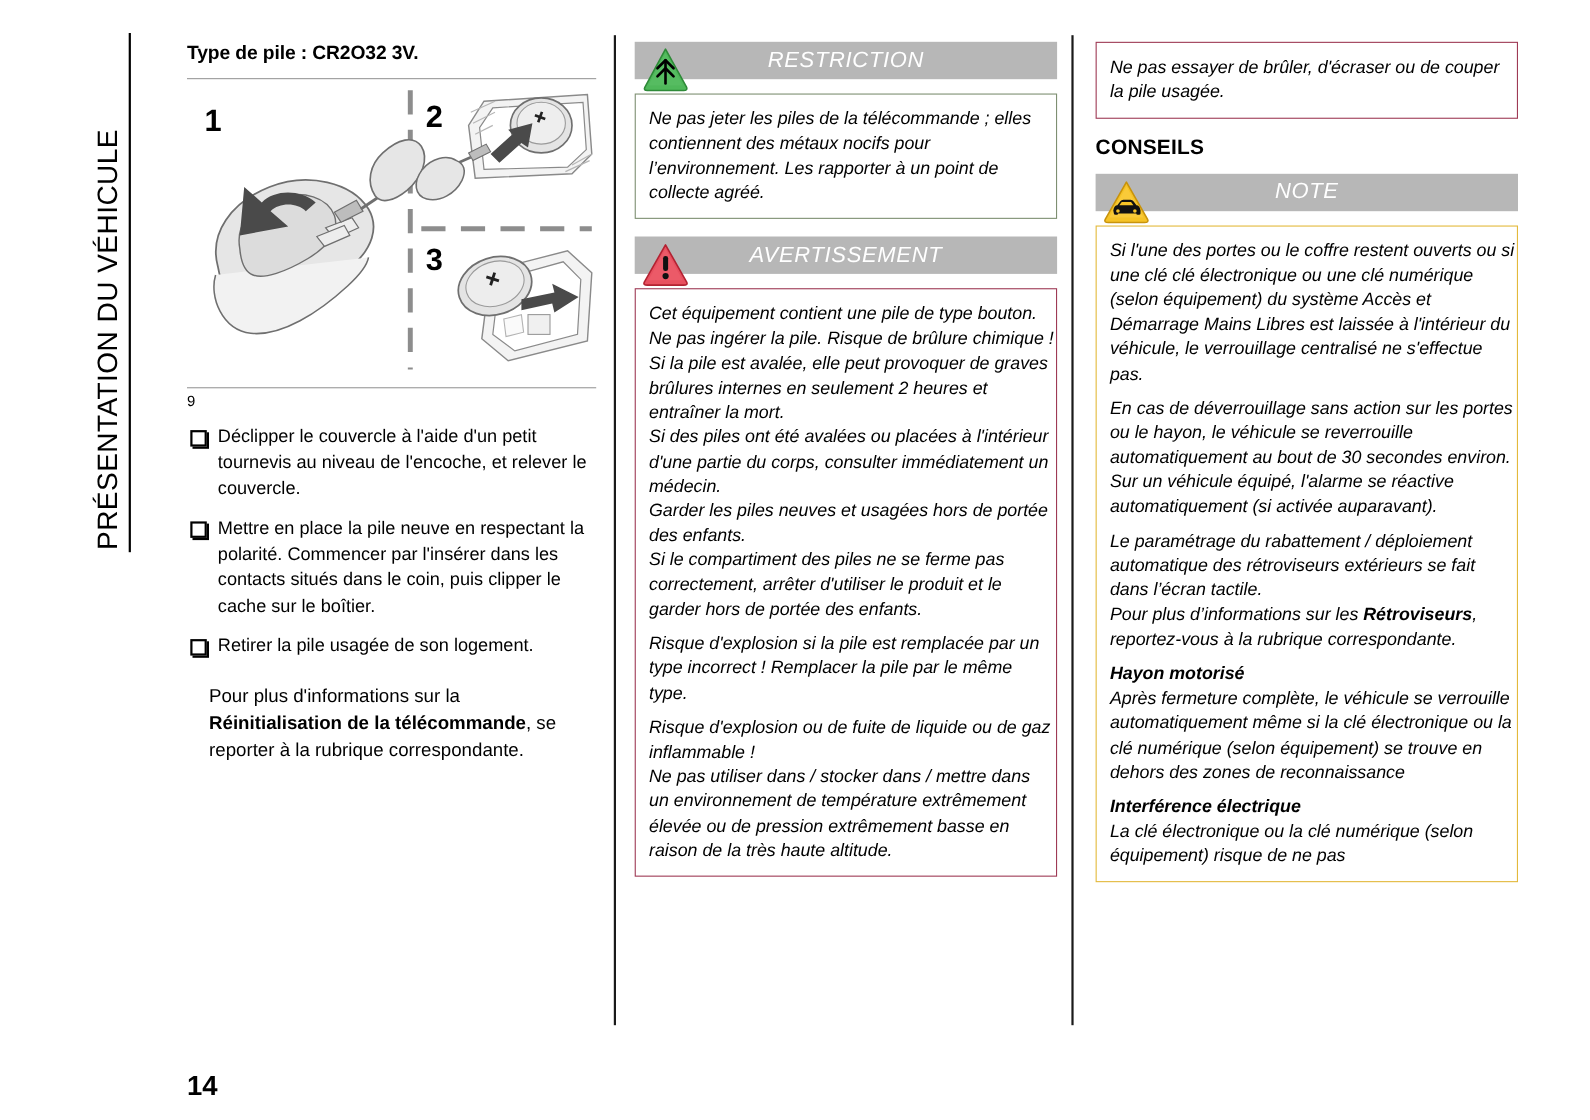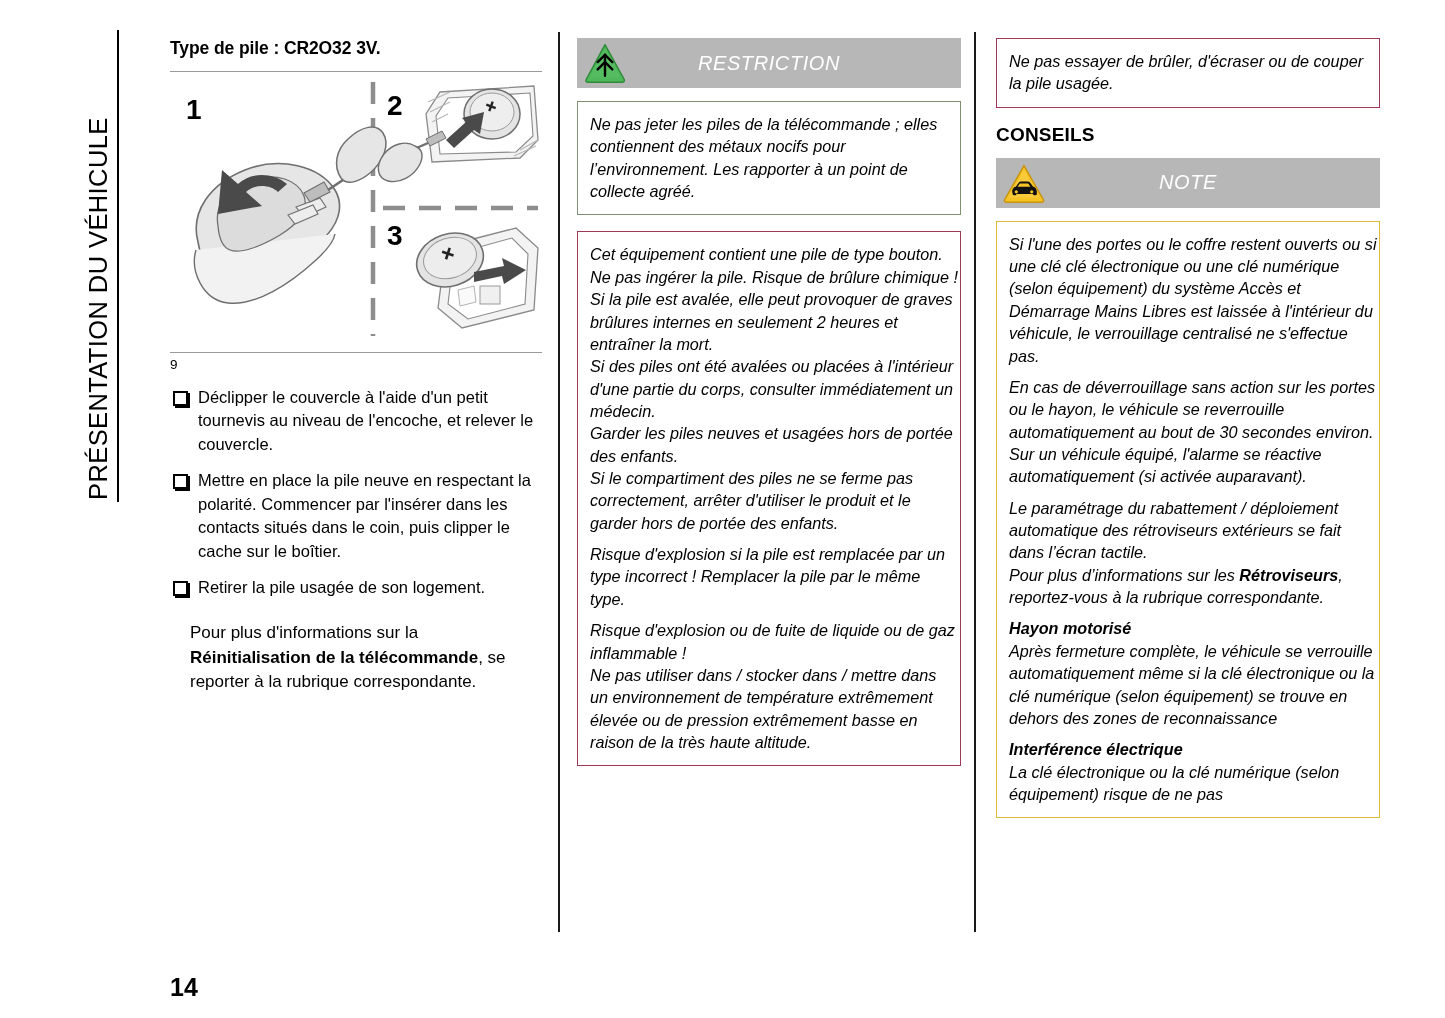--- a/index.html
+++ b/index.html
@@ -130,21 +130,21 @@
     line-height: 1.42;
     margin-top: 22px;
     margin-left: 20px;
   }
   .c1-para b { font-weight: bold; }
 
   
   .callout-bar {
     position: relative;
     background: #b7b7b7;
-    height: 50px;
+    height: 34px;
     display: flex;
     align-items: center;
     justify-content: center;
     margin-bottom: 13px;
   }
   .callout-bar .bar-icon {
     position: absolute;
     left: 6px;
     top: 3px;
     width: 44px;
@@ -321,20 +321,29 @@
           <path d="M16 23 L24 15 L32 23"></path>
           <path d="M16 31 L24 23 L32 31"></path>
         </g>
       </svg>
       <span class="bar-label">RESTRICTION</span>
     </div>
     <div class="callout-body green">
       <p>Ne pas jeter les piles de la télécommande ; elles contiennent des métaux nocifs pour l’environnement. Les rapporter à un point de collecte agréé.</p>
     </div>
 
+    <div class="callout-bar">
+      <svg class="bar-icon" viewBox="0 0 48 48">
+        <path d="M24 5 L45 42 Q46.5 45 42 45 L6 45 Q1.5 45 3 42 Z" fill="#e8505f" stroke="#b32232" stroke-width="1.6" stroke-linejoin="round"></path>
+        <path d="M24 9 L41 40 L7 40 Z" fill="#ef6372" opacity="0.5"></path>
+        <rect x="21.6" y="16" width="5" height="15" rx="2.4" fill="#111"></rect>
+        <circle cx="24.1" cy="36" r="3.1" fill="#111"></circle>
+      </svg>
+      <span class="bar-label">AVERTISSEMENT</span>
+    </div>
     <div class="callout-body red">
       <p style="white-space:pre-line">Cet équipement contient une pile de type bouton.
 Ne pas ingérer la pile. Risque de brûlure chimique ! Si la pile est avalée, elle peut provoquer de graves brûlures internes en seulement 2 heures et entraîner la mort.
 Si des piles ont été avalées ou placées à l'intérieur d'une partie du corps, consulter immédiatement un médecin.
 Garder les piles neuves et usagées hors de portée des enfants.
 Si le compartiment des piles ne se ferme pas correctement, arrêter d'utiliser le produit et le garder hors de portée des enfants.</p>
       <p class="spaced">Risque d'explosion si la pile est remplacée par un type incorrect ! Remplacer la pile par le même type.</p>
       <p class="spaced" style="white-space:pre-line">Risque d'explosion ou de fuite de liquide ou de gaz inflammable !
 Ne pas utiliser dans / stocker dans / mettre dans un environnement de température extrêmement élevée ou de pression extrêmement basse en raison de la très haute altitude.</p>
     </div>

